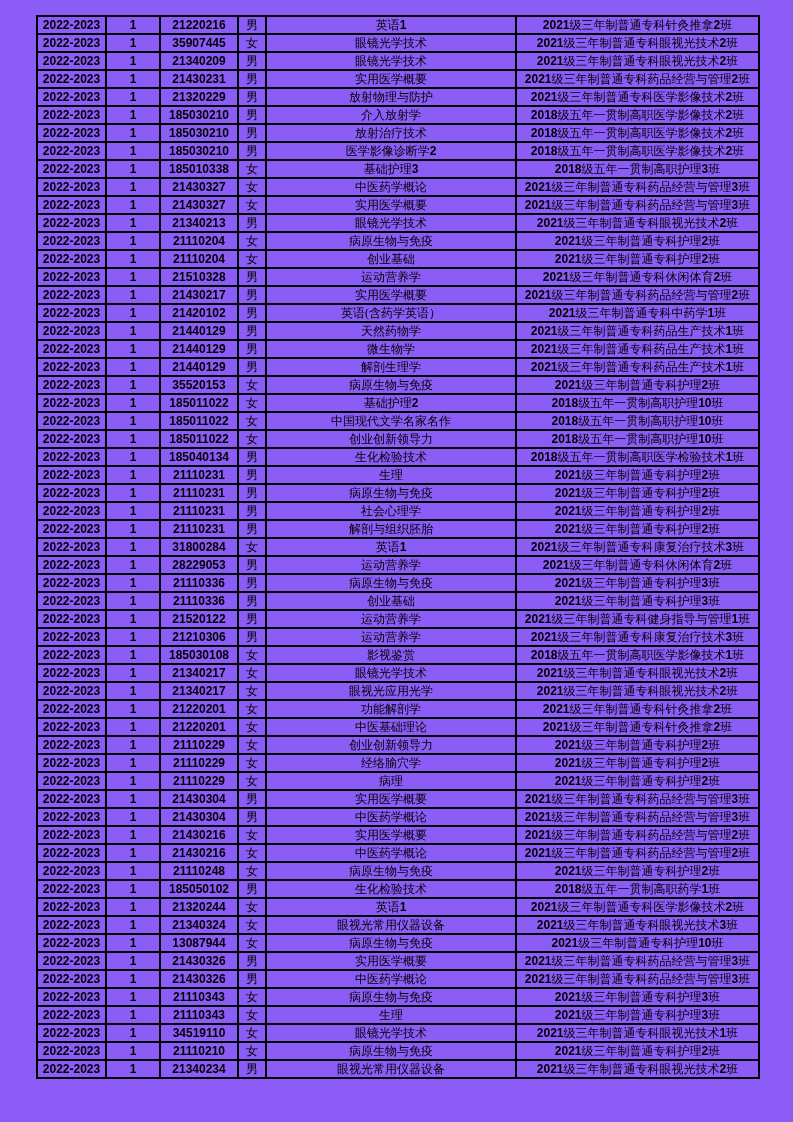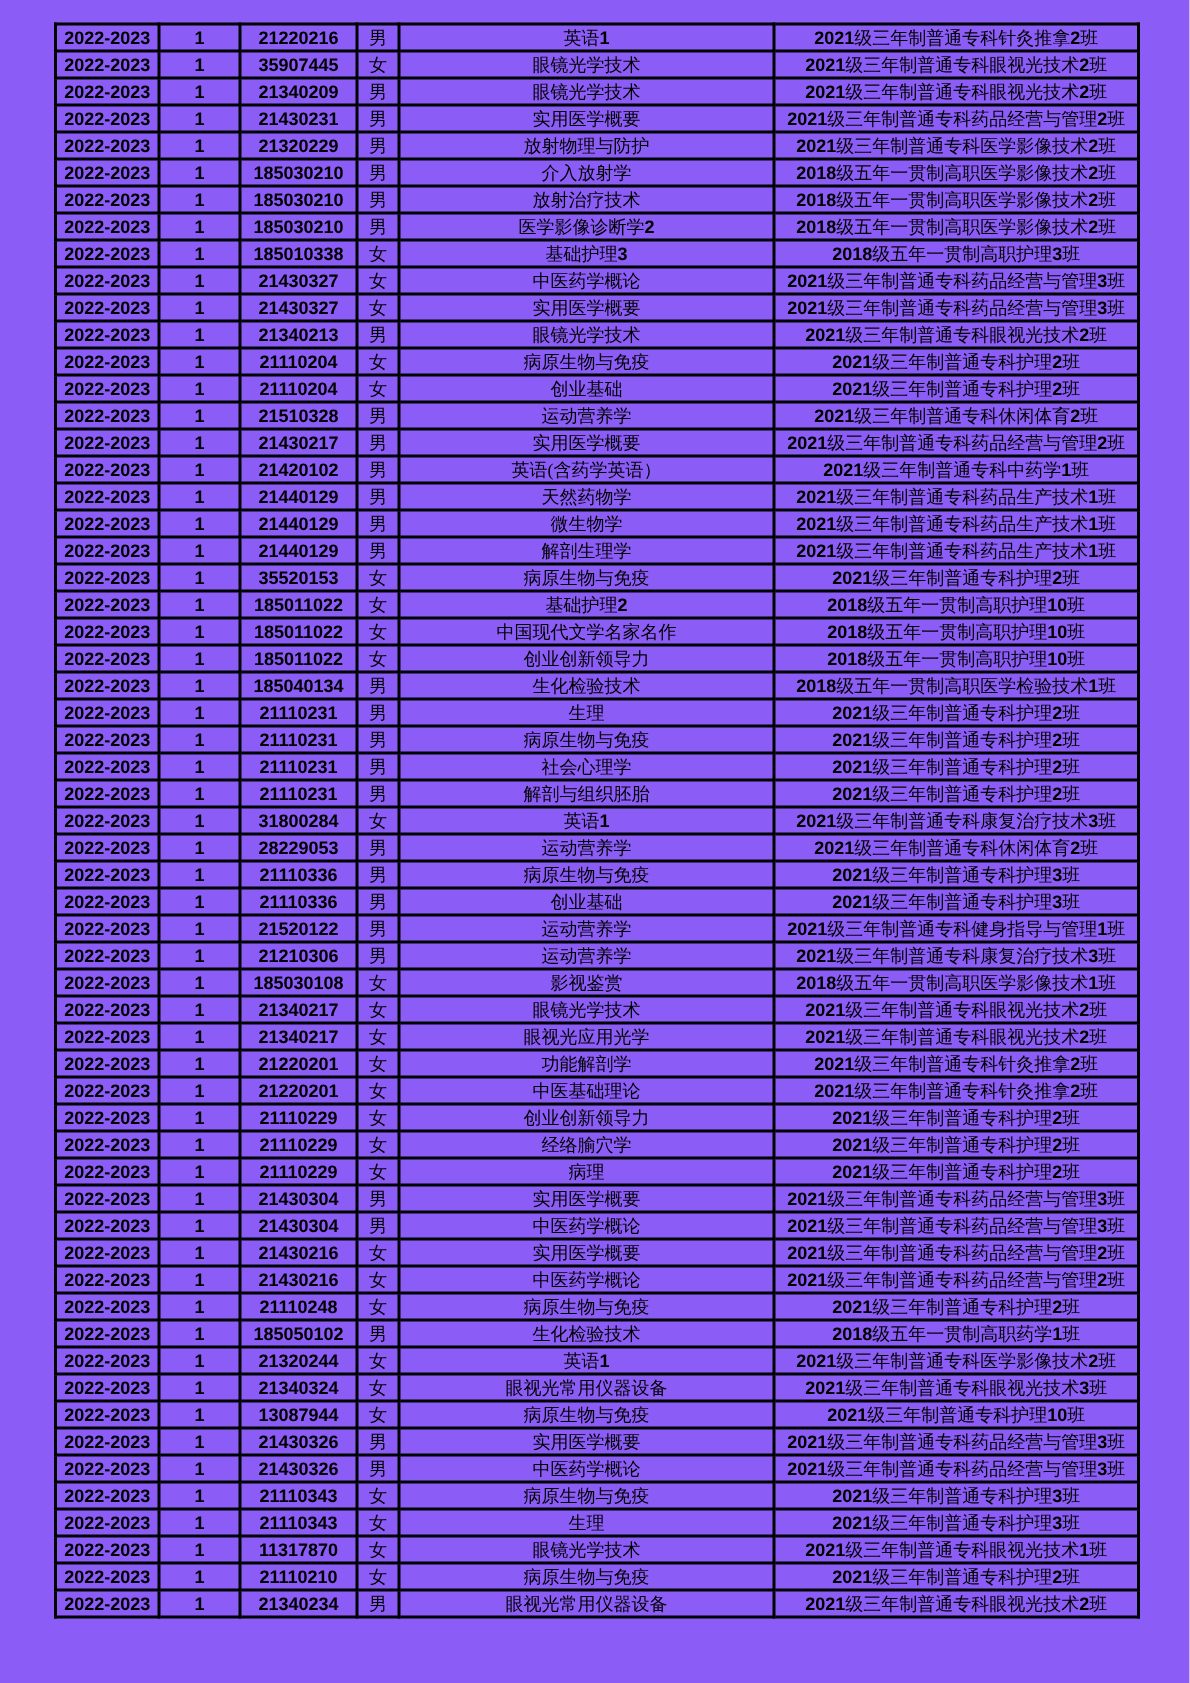--- a/index.html
+++ b/index.html
@@ -514,21 +514,21 @@
           <td class="c0">2022-2023</td>
           <td class="c1">1</td>
           <td class="c2">21110343</td>
           <td class="c3">女</td>
           <td class="c4">生理</td>
           <td class="c5"><span class="num">2021</span>级三年制普通专科护理<span class="num">3</span>班</td>
         </tr>
         <tr>
           <td class="c0">2022-2023</td>
           <td class="c1">1</td>
-          <td class="c2">11317870</td>
+          <td class="c2">34519110</td>
           <td class="c3">女</td>
           <td class="c4">眼镜光学技术</td>
           <td class="c5"><span class="num">2021</span>级三年制普通专科眼视光技术<span class="num">1</span>班</td>
         </tr>
         <tr>
           <td class="c0">2022-2023</td>
           <td class="c1">1</td>
           <td class="c2">21110210</td>
           <td class="c3">女</td>
           <td class="c4">病原生物与免疫</td>

